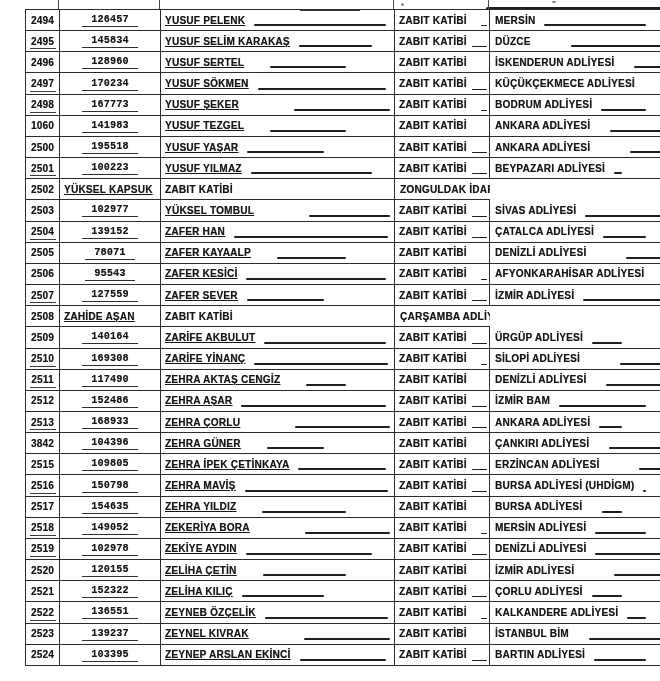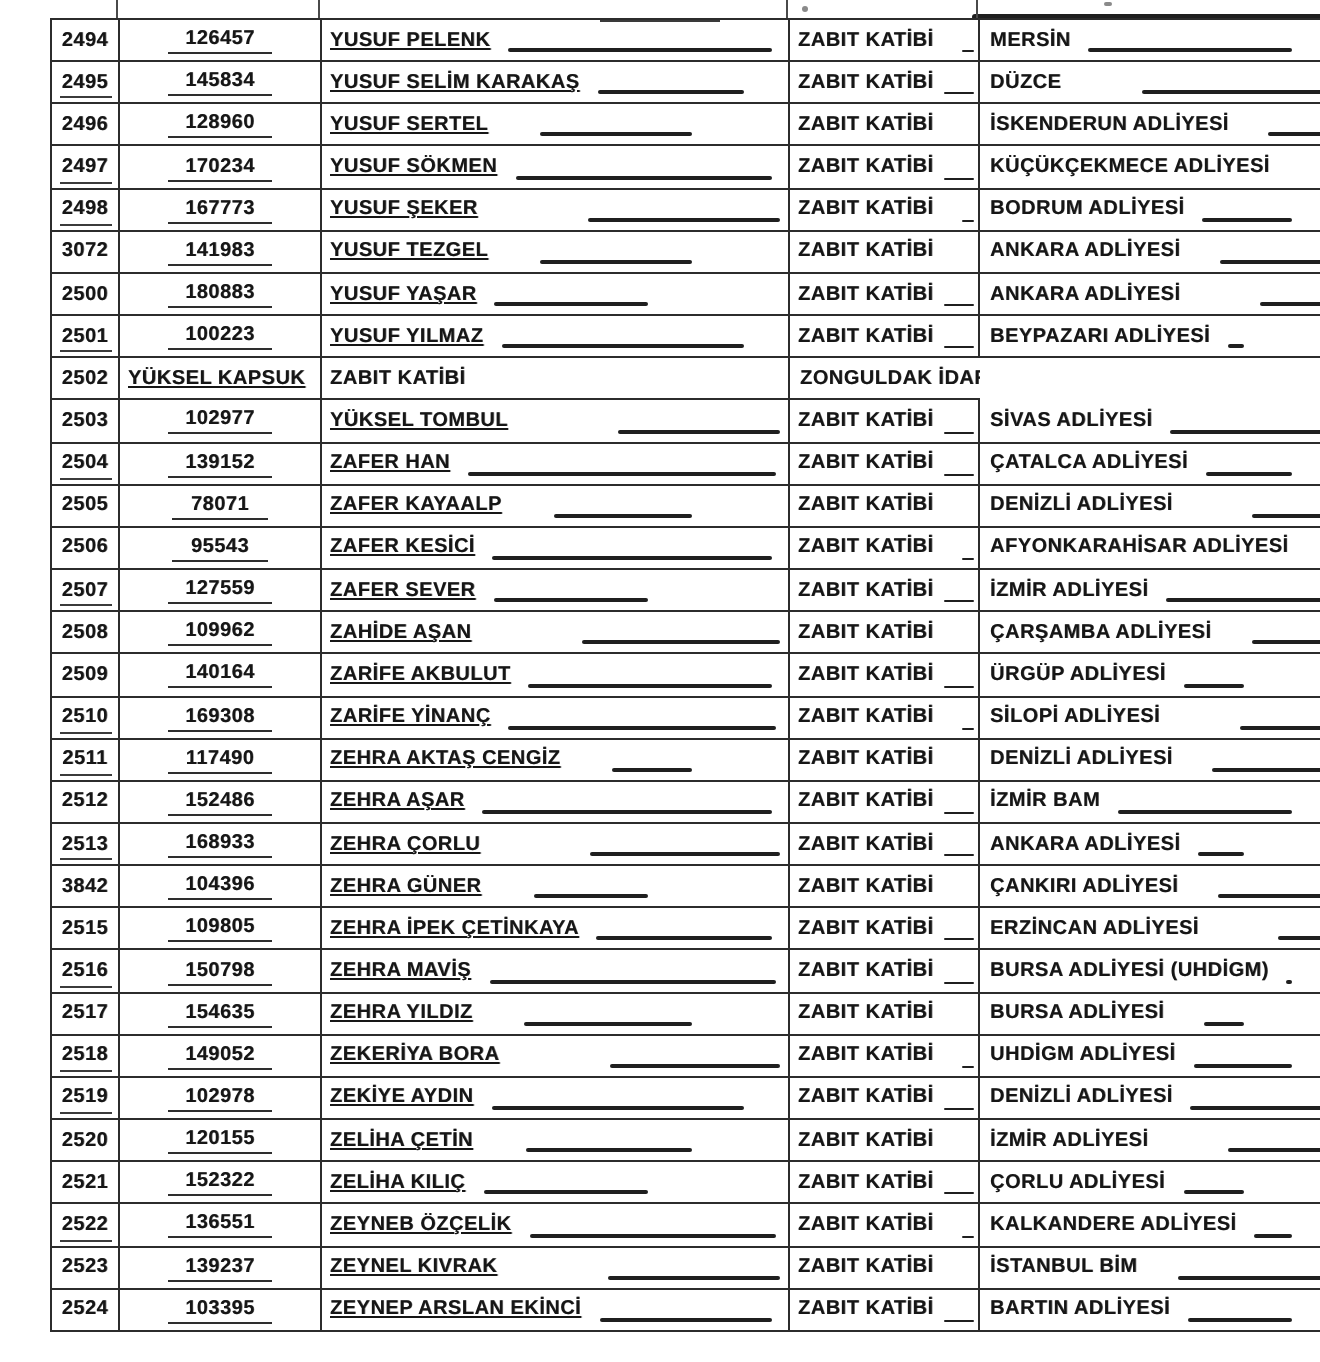--- a/index.html
+++ b/index.html
@@ -74,21 +74,21 @@
     overflow: hidden;
     font-size: 10px;
     font-weight: 700;
     letter-spacing: 0.25px;
     color: var(--ink);
     white-space: nowrap;
     text-shadow: 0.3px 0 0 rgba(20,20,20,0.55);
   }
   .cell:last-child { border-right: none; }
   .cell-no { justify-content: center; }
-  .cell-id { justify-content: center; }
+  .cell-id { justify-content: center; font-family: Liberation Mono, monospace; }
   .cell-id .txt {
     border-bottom: 1.6px solid #2e2e2e;
     padding: 1px 9px 1px;
   }
   .cell-name { padding-left: 4px; text-decoration: underline; }
   .cell-title { padding-left: 4px; }
   .cell-loc { padding-left: 5px; }
 
   
   .dash {
@@ -243,21 +243,21 @@
       <span class="dash"></span>
     </div>
     <div class="cell cell-loc">
       <span class="txt">BODRUM ADLİYESİ</span>
       <span class="dash"></span>
     </div>
   </div>
 
   <div class="row">
     <div class="cell cell-no">
-      <span class="txt">3072</span>
+      <span class="txt">1060</span>
     </div>
     <div class="cell cell-id">
       <span class="txt">141983</span>
     </div>
     <div class="cell cell-name">
       <span class="txt">YUSUF TEZGEL</span>
       <span class="dash"></span>
     </div>
     <div class="cell cell-title">
       <span class="txt">ZABIT KATİBİ</span>
@@ -267,21 +267,21 @@
       <span class="txt">ANKARA ADLİYESİ</span>
       <span class="dash"></span>
     </div>
   </div>
 
   <div class="row">
     <div class="cell cell-no">
       <span class="txt">2500</span>
     </div>
     <div class="cell cell-id">
-      <span class="txt">180883</span>
+      <span class="txt">195518</span>
     </div>
     <div class="cell cell-name">
       <span class="txt">YUSUF YAŞAR</span>
       <span class="dash"></span>
     </div>
     <div class="cell cell-title">
       <span class="txt">ZABIT KATİBİ</span>
       <span class="dash"></span>
     </div>
     <div class="cell cell-loc">
@@ -431,23 +431,20 @@
     <div class="cell cell-loc">
       <span class="txt">İZMİR ADLİYESİ</span>
       <span class="dash"></span>
     </div>
   </div>
 
   <div class="row">
     <div class="cell cell-no">
       <span class="txt">2508</span>
     </div>
-    <div class="cell cell-id">
-      <span class="txt">109962</span>
-    </div>
     <div class="cell cell-name">
       <span class="txt">ZAHİDE AŞAN</span>
       <span class="dash"></span>
     </div>
     <div class="cell cell-title">
       <span class="txt">ZABIT KATİBİ</span>
       <span class="dash"></span>
     </div>
     <div class="cell cell-loc">
       <span class="txt">ÇARŞAMBA ADLİYESİ</span>
@@ -653,21 +650,21 @@
     </div>
     <div class="cell cell-name">
       <span class="txt">ZEKERİYA BORA</span>
       <span class="dash"></span>
     </div>
     <div class="cell cell-title">
       <span class="txt">ZABIT KATİBİ</span>
       <span class="dash"></span>
     </div>
     <div class="cell cell-loc">
-      <span class="txt">UHDİGM ADLİYESİ</span>
+      <span class="txt">MERSİN ADLİYESİ</span>
       <span class="dash"></span>
     </div>
   </div>
 
   <div class="row">
     <div class="cell cell-no">
       <span class="txt">2519</span>
     </div>
     <div class="cell cell-id">
       <span class="txt">102978</span>

